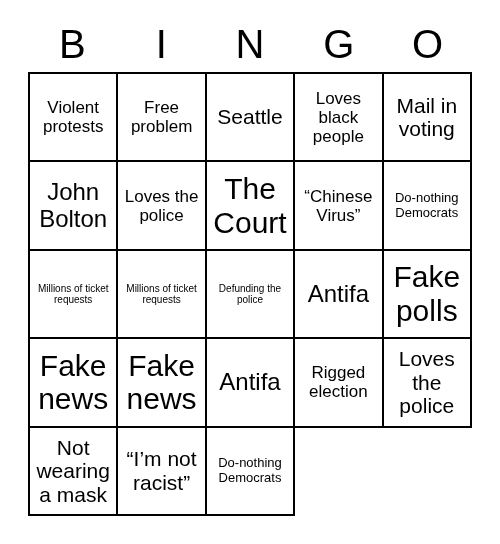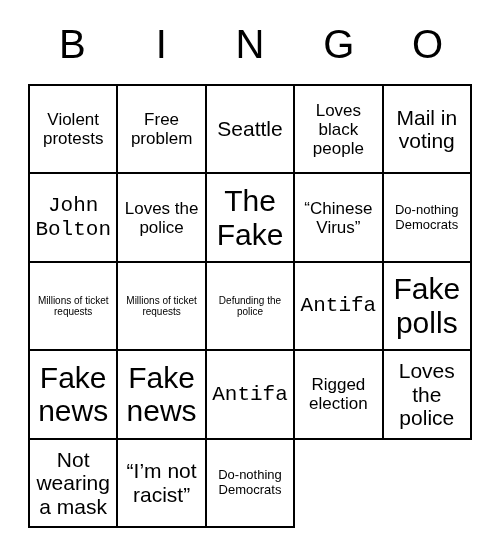--- a/index.html
+++ b/index.html
@@ -43,21 +43,21 @@
     line-height: 1;
     letter-spacing: 0;
     color: #000000;
     user-select: none;
   }
 
   
   #grid {
     position: absolute;
     left: 28px;
-    top: 84px;
+    top: 72px;
     width: 444px;
     height: 444px;
     display: grid;
     grid-template-columns: repeat(5, 1fr);
     grid-template-rows: repeat(5, 1fr);
     border-top: 2px solid #000000;
     border-left: 2px solid #000000;
     box-sizing: border-box;
     background: #ffffff;
   }
@@ -79,21 +79,21 @@
     line-height: 1.12;
     color: #000000;
     word-wrap: break-word;
   }
 
   
   .fs-xs   { font-size: 13px; }
   .fs-sm   { font-size: 10px; }
   .fs-md   { font-size: 17px; }
   .fs-lg   { font-size: 21px; }
-  .fs-xl   { font-size: 21px; font-family: Liberation Mono, monospace; }
+  .fs-xl   { font-size: 24px; }
   .fs-xxl  { font-size: 30px; }
 </style>
 </head>
 <body>
 
 <div id="card">
 
   <div id="header-row">
     <div class="header-letter">B</div>
     <div class="header-letter">I</div>
@@ -120,21 +120,21 @@
         <span class="cell-text fs-lg">Mail in voting</span>
       </div>
 
     <div class="cell">
         <span class="cell-text fs-xl">John Bolton</span>
       </div>
     <div class="cell">
         <span class="cell-text fs-md">Loves the police</span>
       </div>
     <div class="cell">
-        <span class="cell-text fs-xxl">The Fake</span>
+        <span class="cell-text fs-xxl">The Court</span>
       </div>
     <div class="cell">
         <span class="cell-text fs-md">“Chinese Virus”</span>
       </div>
     <div class="cell">
         <span class="cell-text fs-xs">Do-nothing Democrats</span>
       </div>
 
     <div class="cell">
         <span class="cell-text fs-sm">Millions of ticket requests</span>

